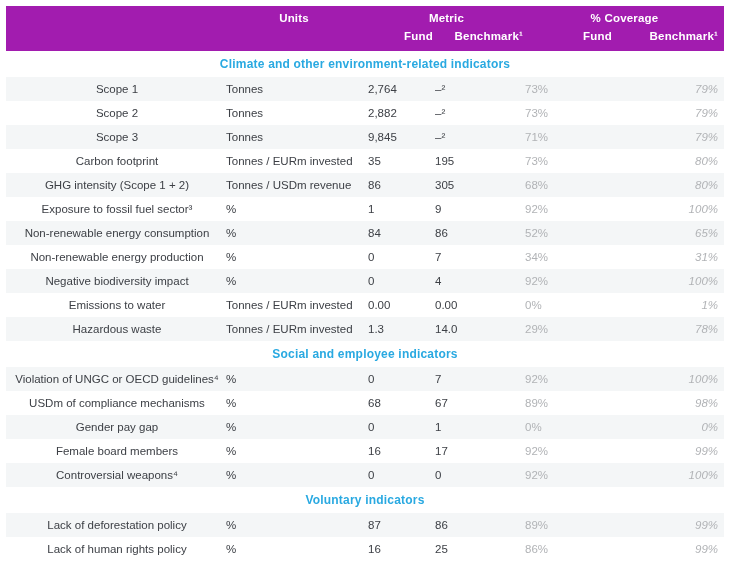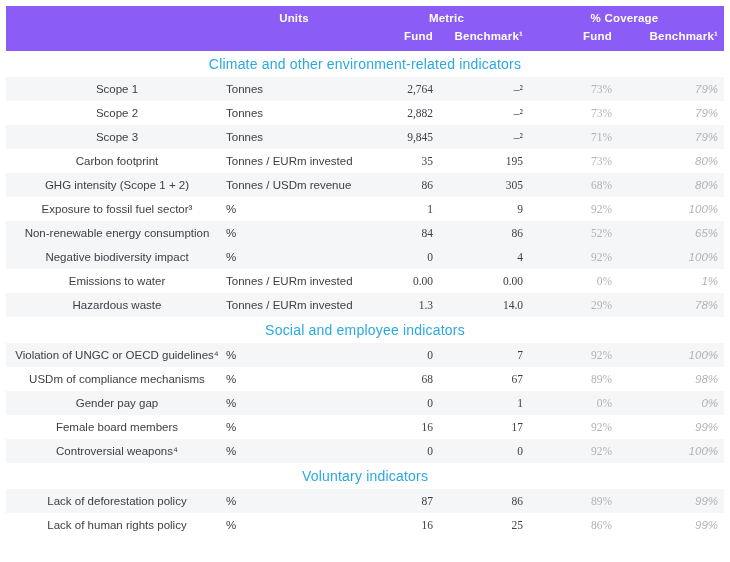--- a/index.html
+++ b/index.html
@@ -7,44 +7,44 @@
   body {
     width:730px; height:562px; position:relative; overflow:hidden;
     font-family:"Liberation Sans","DejaVu Sans",sans-serif;
     -webkit-font-smoothing:antialiased;
   }
   .report { position:absolute; left:6px; top:6px; width:718px; }
   table { width:100%; border-collapse:collapse; table-layout:fixed; }
 
   
   thead th {
-    background:#8b5cf6; color:#ffffff; font-weight:bold;
+    background:#a21caf; color:#ffffff; font-weight:bold;
     font-size:11.5px; letter-spacing:.2px; padding:0;
   }
   thead tr.group-row th { height:24px; vertical-align:middle; }
   thead tr.sub-row th   { height:21px; vertical-align:middle; padding-bottom:9px; }
   thead th.c-center { text-align:center; }
   thead th.c-right  { text-align:right; }
 
   
   td {
     height:24px; font-size:11.5px; color:#3d4046; vertical-align:middle;
     white-space:nowrap; overflow:hidden;
   }
   tr.striped td { background:#f4f6f7; }
   td.c-indicator { padding-left:8px; text-align:center; }
   td.c-units     { padding-left:6px; text-align:left; }
-  td.c-num       { text-align:right; padding-right:2px;font-family:Liberation Serif, serif; }
+  td.c-num       { text-align:left; padding-right:2px; }
   td.c-num-last  { text-align:right; padding-right:6px;font-style:italic; }
   td.c-cov       { color:#b1b3b6; }
 
   
   tr.section-row td {
     height:26px; background:#ffffff; text-align:center;
-    color:#29A9E1; font-weight:normal; font-size:14px; letter-spacing:.2px;
+    color:#29A9E1; font-weight:bold; font-size:12px; letter-spacing:.2px;
   }
 </style>
 </head>
 <body>
 
 <div class="report">
   <table>
     <colgroup>
       <col style="width:214px">
       <col style="width:148px">
@@ -122,20 +122,28 @@
     <td class="c-num-last c-cov">100%</td>
   </tr>
         <tr class="striped">
     <td class="c-indicator">Non-renewable energy consumption</td>
     <td class="c-units">%</td>
     <td class="c-num">84</td>
     <td class="c-num">86</td>
     <td class="c-num c-cov">52%</td>
     <td class="c-num-last c-cov">65%</td>
   </tr>
+        <tr>
+    <td class="c-indicator">Non-renewable energy production</td>
+    <td class="c-units">%</td>
+    <td class="c-num">0</td>
+    <td class="c-num">7</td>
+    <td class="c-num c-cov">34%</td>
+    <td class="c-num-last c-cov">31%</td>
+  </tr>
         <tr class="striped">
     <td class="c-indicator">Negative biodiversity impact</td>
     <td class="c-units">%</td>
     <td class="c-num">0</td>
     <td class="c-num">4</td>
     <td class="c-num c-cov">92%</td>
     <td class="c-num-last c-cov">100%</td>
   </tr>
         <tr>
     <td class="c-indicator">Emissions to water</td>

